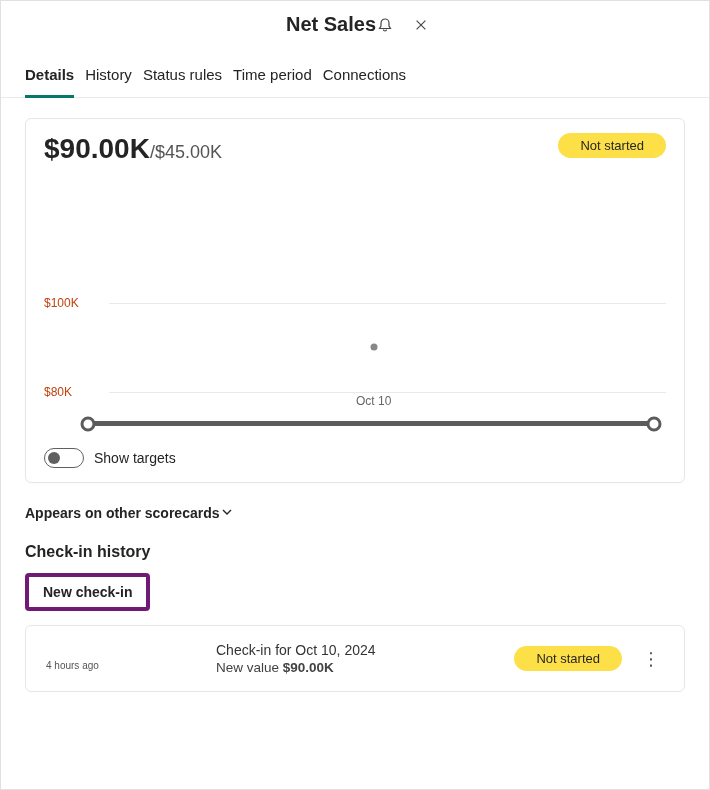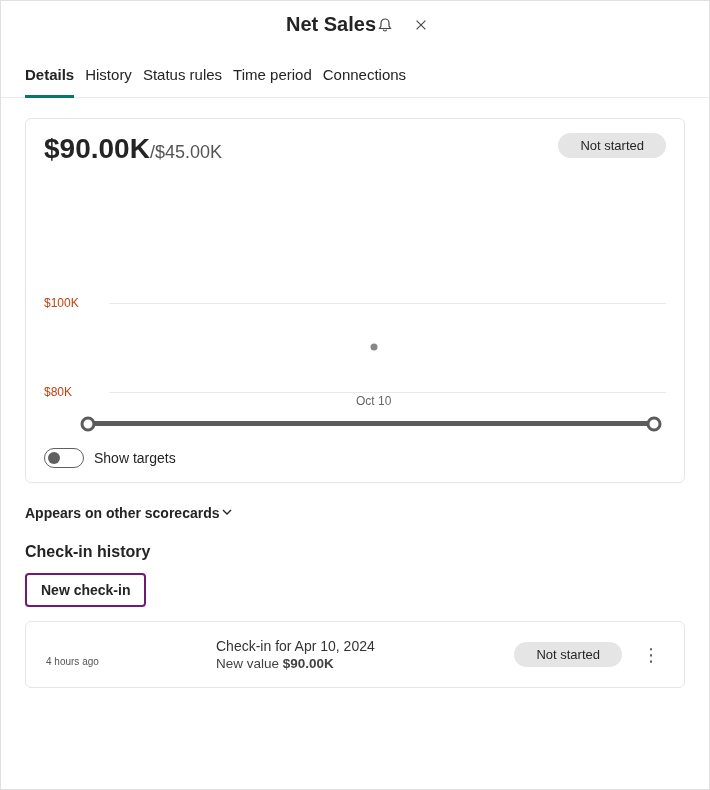--- a/index.html
+++ b/index.html
@@ -81,21 +81,21 @@
     font-weight: 600;
     display: flex;
     align-items: baseline;
   }
   .big-value .secondary {
     font-size: 18px;
     font-weight: 400;
     color: #555;
   }
   .status-badge {
-    background: #e5e5e5;
+    background: #fde047;
     border-radius: 14px;
     padding: 5px 22px;
     font-size: 13px;
     color: #262626;
   }
   .chart-area {
     position: relative;
     height: 255px;
     margin-top: 10px;
   }
@@ -177,21 +177,21 @@
   }
   .section-heading {
     margin-top: 22px;
     font-size: 16px;
     font-weight: 600;
   }
   .btn-secondary {
     margin-top: 12px;
     display: inline-block;
     padding: 7px 14px;
-    border: 2px solid #701a75;
+    border: 4px solid #701a75;
     border-radius: 4px;
     font-size: 14px;
     font-weight: 600;
     cursor: pointer;
     background: #fff;
   }
   .history-card {
     margin-top: 14px;
     border: 1px solid #e6e6e6;
     border-radius: 6px;
@@ -312,21 +312,21 @@
       </span>
     </div>
 
     <div class="section-heading">Check-in history</div>
 
     <div class="btn-secondary">New check-in</div>
 
     <div class="history-card">
       <div class="hc-time">4 hours ago</div>
       <div class="hc-main">
-        <div class="line1">Check-in for Apr 10, 2024</div>
+        <div class="line1">Check-in for Oct 10, 2024</div>
         <div class="line2">
           <span>New value</span>
           <span> </span>
           <span class="bold">$90.00K</span>
         </div>
       </div>
       <div class="hc-right">
         <div class="status-badge">Not started</div>
         <div class="more-icon">⋮</div>
       </div>

